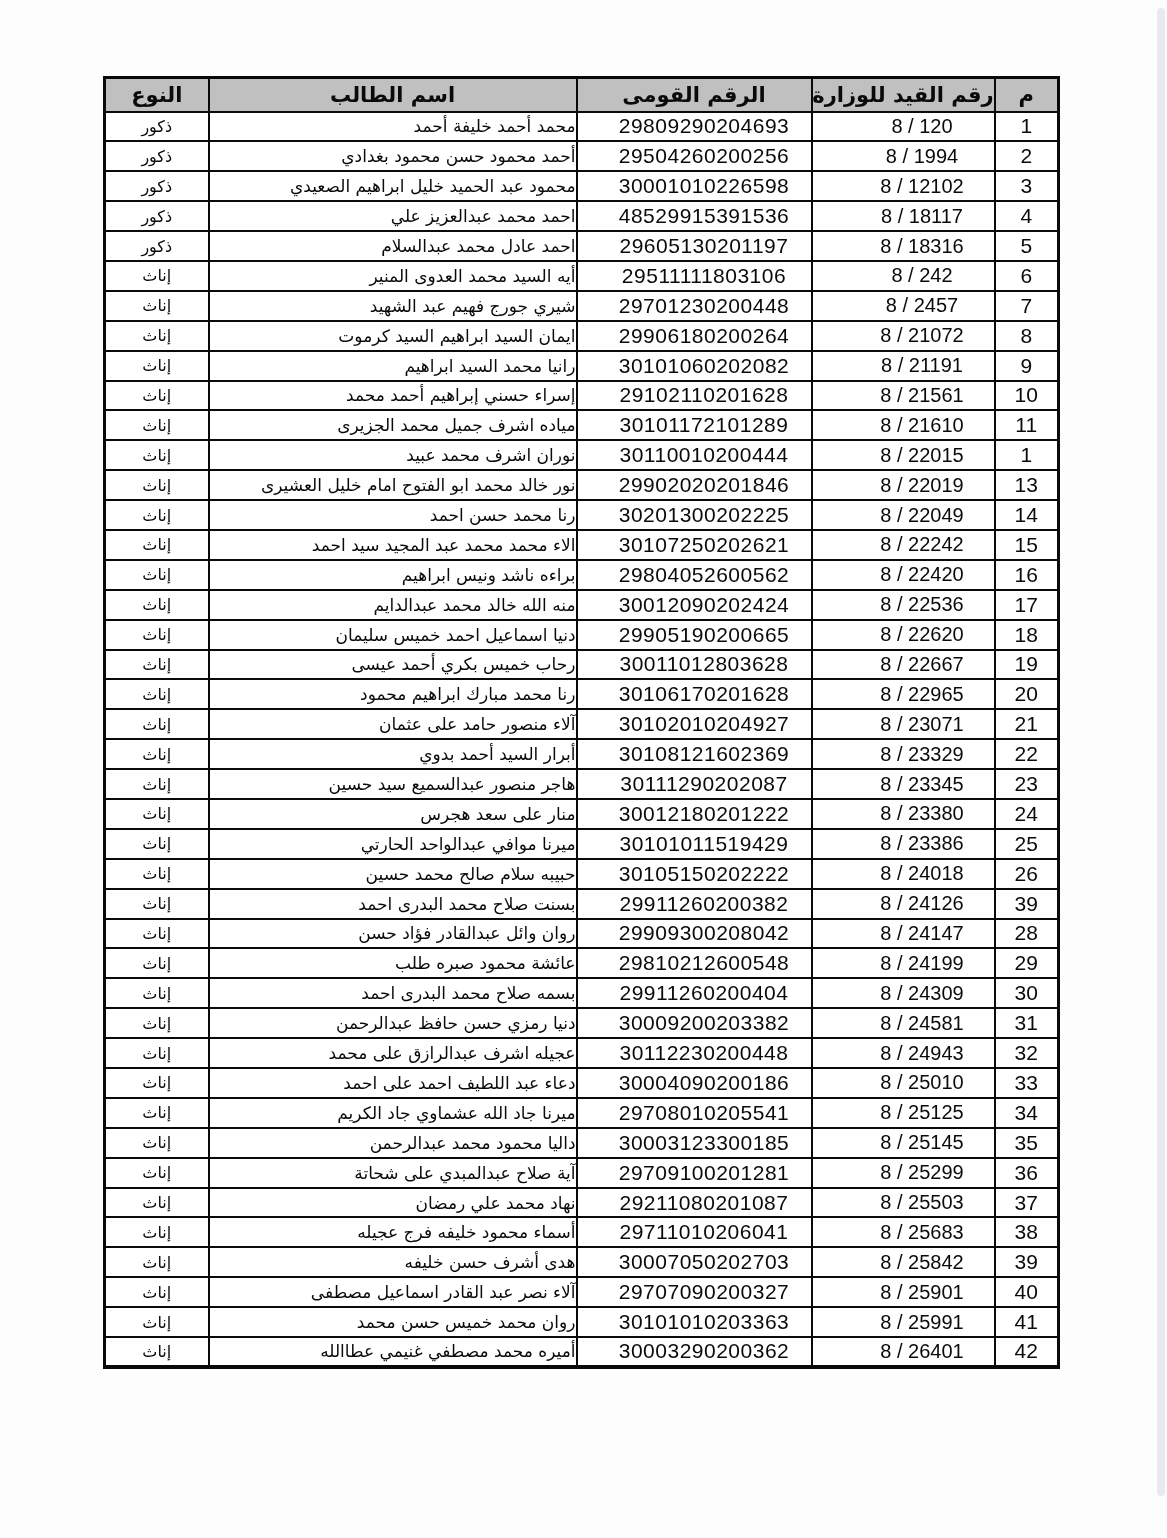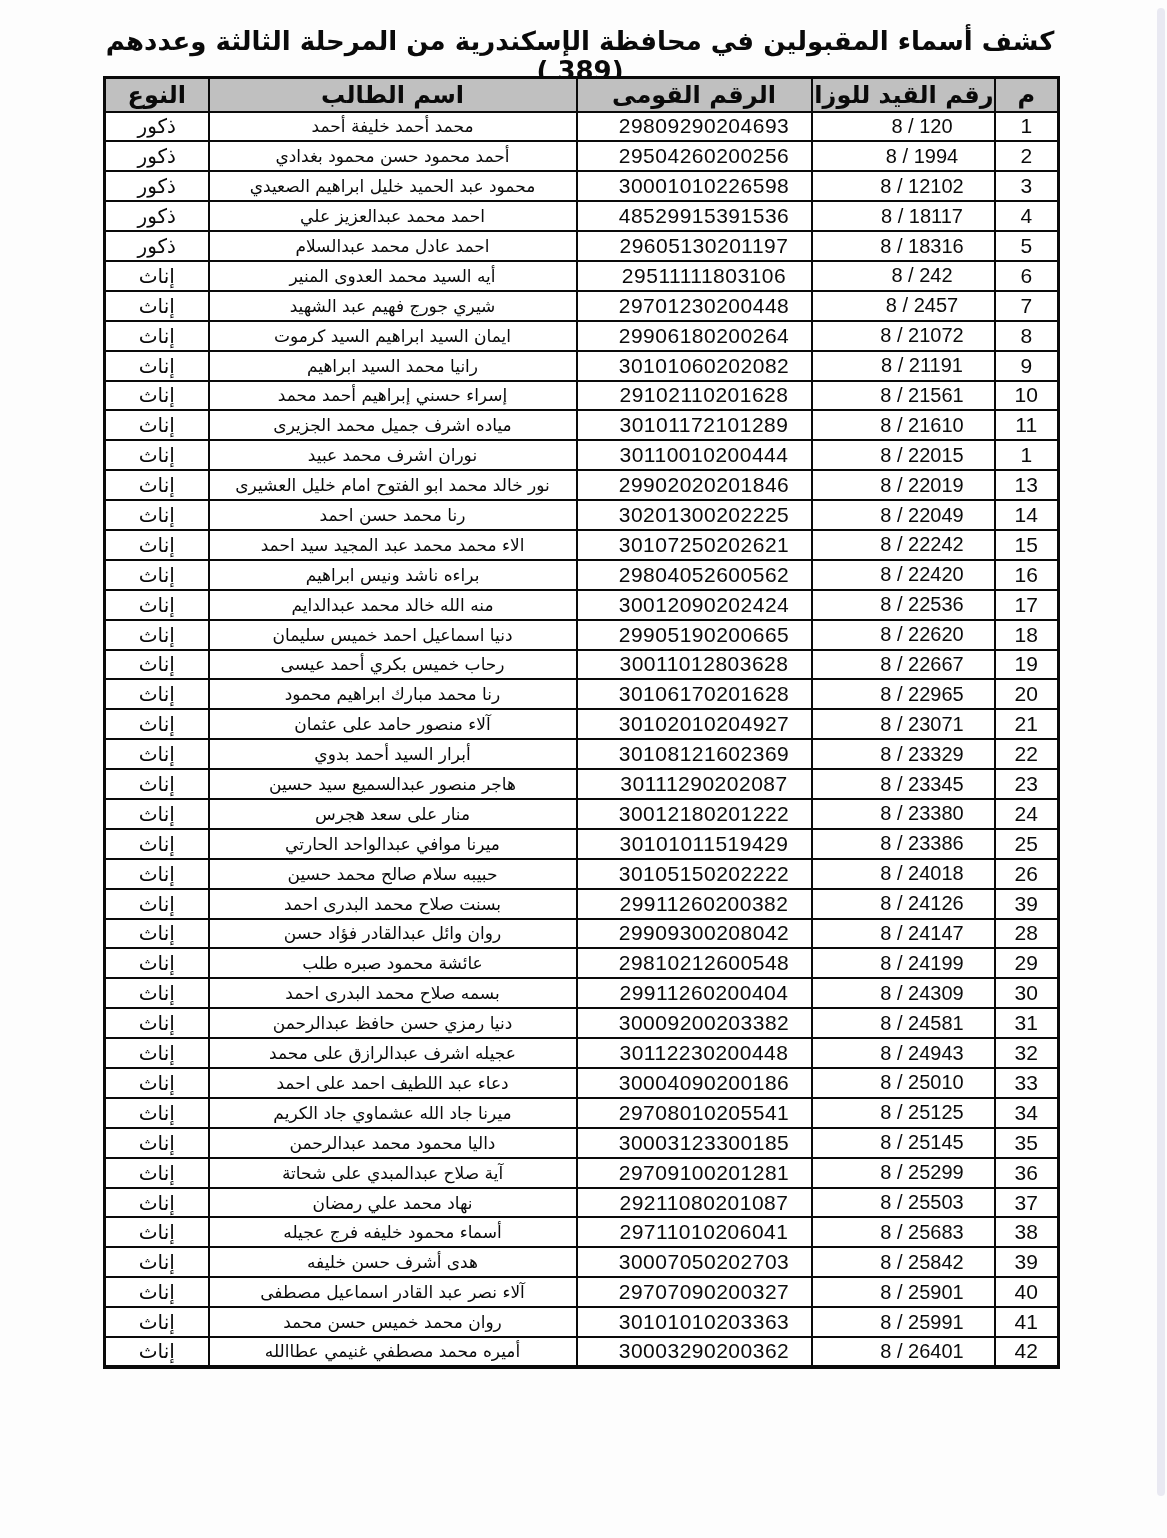--- a/index.html
+++ b/index.html
@@ -40,21 +40,21 @@
     border:2px solid #0a0a0a;
     text-align:center;
     vertical-align:middle;
     color:#0a0a0a;
     overflow:hidden;
     white-space:nowrap;
   }
   .students th {
     background:#c0c0c0;
     height:34px;
-    font-size:24px;
+    font-size:21px;
     font-weight:bold;
     font-family:"DejaVu Sans", sans-serif;
   }
   .students td { height:29.9px; }
   .col-index    { width:64px;  }
   .col-ministry { width:183px; }
   .col-natid    { width:235px; }
   .col-name     { width:368px; }
   .col-gender   { width:104px; }
   td.cell-index {
@@ -67,38 +67,37 @@
     font-family:"Liberation Sans", sans-serif;
     padding-left:38px;
   }
   td.cell-national_id {
     font-size:21px;
     direction:ltr;
     letter-spacing:0.5px;
     font-family:"Liberation Sans", sans-serif;
     padding-left:20px;
   }
-  td.cell-name   { font-size:17px; }
-  td.cell-gender { font-size:20px;margin-left:9px; }
+  td.cell-name   { font-size:17px;text-align:right; }
+  td.cell-gender { font-size:16px;margin-left:9px; }
   .scroll-strip {
     position:absolute;
     left:1157px;
     top:8px;
     width:8px;
     height:1488px;
     background:#e9e9f2;
     border-radius:4px;
   }
 </style>
 </head>
 <body>
 
 <div class="page">
 
-  <div class="doc-title">كشف أسماء المقبولين في محافظة الإسكندرية من المرحلة الثالثة وعددهم (389 )</div>
 
   <table class="students">
     <colgroup>
       <col class="col-index">
       <col class="col-ministry">
       <col class="col-natid">
       <col class="col-name">
       <col class="col-gender">
     </colgroup>
     <thead>

